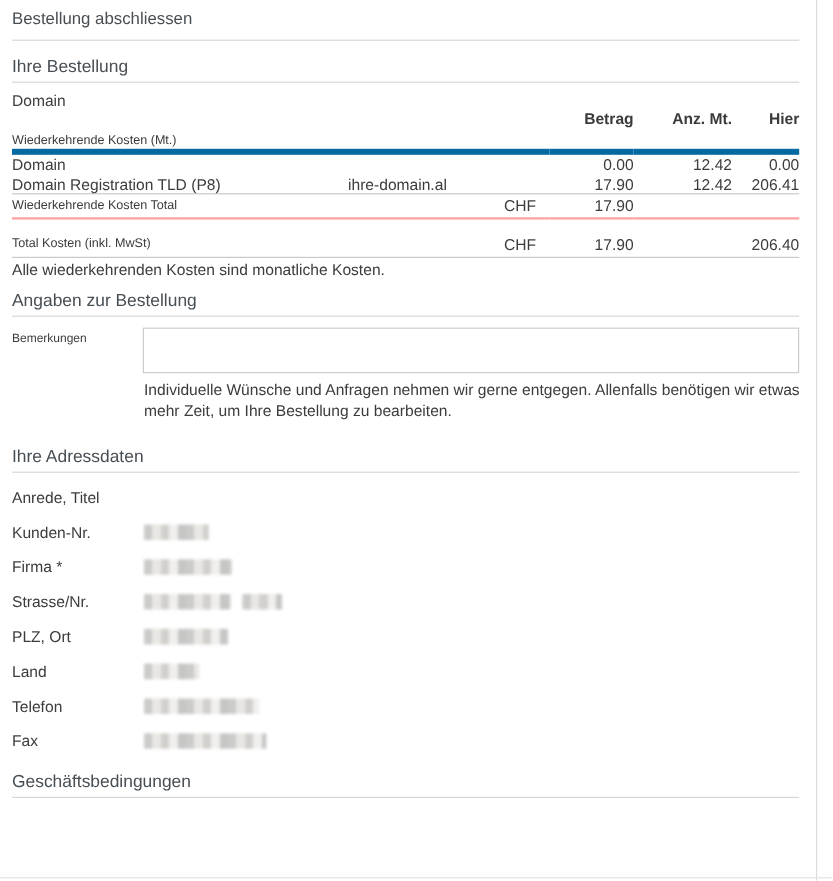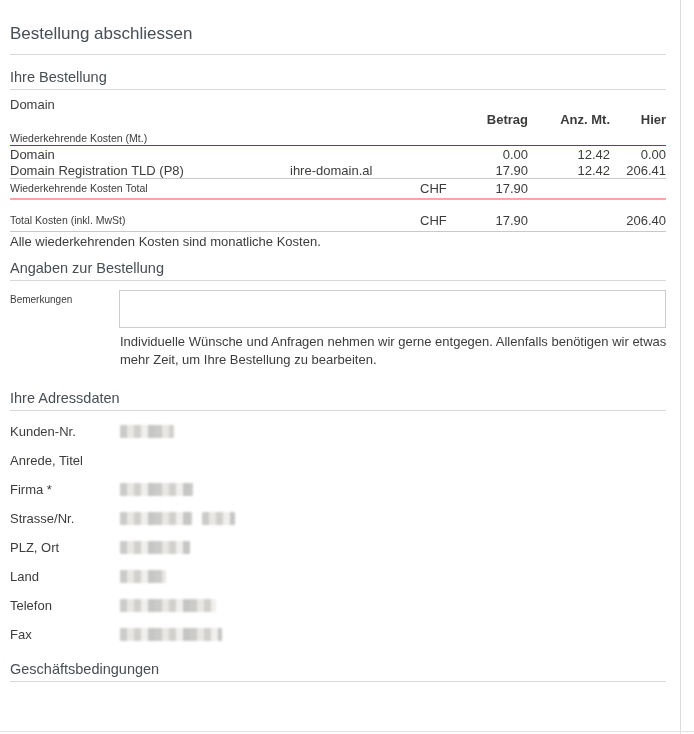--- a/index.html
+++ b/index.html
@@ -4,35 +4,35 @@
 <style>
   html,body{margin:0;padding:0;background:#fff;}
   body{
     width:694px;height:734px;position:relative;overflow:hidden;
     font-family:"Liberation Sans","DejaVu Sans",sans-serif;
     color:#3c3c3b;font-size:13px;
   }
   .vline{position:absolute;left:680px;top:0;width:1px;height:734px;background:#dcdcdc;}
   .hline-bottom{position:absolute;left:0;top:731px;width:694px;height:1px;background:#e3e3e3;}
   .content{position:relative;padding-left:10px;width:656px;}
-  .page-title{padding-top:24px;font-size:17px;color:#474e54;font-weight:400;}
+  .page-title{padding-top:7px;font-size:14px;color:#474e54;font-weight:400;}
   .rule{border:none;border-top:1px solid #d8d8d8;margin:0;height:0;}
   .rule-title{margin-top:10px;}
   .section-h{font-size:14.5px;color:#474e54;font-weight:400;}
   .sh-bestellung{margin-top:14px;}
   .sh-rule{margin-top:4px;}
 
   
   table.order{border-collapse:collapse;width:656px;margin-top:7px;table-layout:fixed;}
   table.order td{padding:0;vertical-align:bottom;font-size:13px;line-height:15px;}
   col.c-label{width:280px;}col.c-domain{width:130px;}col.c-chf{width:38px;}
   col.c-betrag{width:70px;}col.c-anz{width:82px;}col.c-total{width:56px;}
   td.num{text-align:right;}
   td.hdr{font-weight:bold;text-align:right;color:#3b3b3a;padding-bottom:13px;}
-  tr.subhead td{font-size:10.5px;line-height:13px;border-bottom:1px solid #0369a1;padding-top:5px;}
+  tr.subhead td{font-size:10.5px;line-height:13px;border-bottom:5px solid #0369a1;padding-top:5px;}
   td.tiny{font-size:9.5px;line-height:14px;color:#3c3c3b;}
   tr.itemrow td{padding-top:1px;}
   tr.subtotal td{font-size:10.5px;border-top:1px solid #c9c9c9;border-bottom:2px solid #fca5a5;padding:2px 0 2px 0;}
   tr.subtotal td.normal, tr.grandtotal td.normal{font-size:13px;}
   tr.spacer td{height:11px;border:none;}
   tr.grandtotal td{font-size:10.5px;border-bottom:1px solid #c9c9c9;padding:2px 0 3px 0;}
   .order-note{margin-top:2px;font-size:13px;}
 
   
   .sh-angaben{margin-top:11px;}
@@ -143,28 +143,28 @@
     <div class="remarks-label">Bemerkungen</div>
     <textarea class="remarks-input" aria-label="Bemerkungen" style=""></textarea>
   </div>
   <div class="remarks-help">Individuelle Wünsche und Anfragen nehmen wir gerne entgegen. Allenfalls benötigen wir etwas mehr Zeit, um Ihre Bestellung zu bearbeiten.</div>
 
   <div class="section-h sh-adress">Ihre Adressdaten</div>
   <hr class="rule sh-rule">
 
   <div class="addr-rows">
     <div class="addr-row">
-      <div class="addr-label">Kunden-Nr.</div>
-      <div class="addr-value">
-          <div class="redact" style="width:54px"></div>
-        </div>
-    </div>
-    <div class="addr-row">
       <div class="addr-label">Anrede, Titel</div>
       <div class="addr-value"></div>
+    </div>
+    <div class="addr-row">
+      <div class="addr-label">Kunden-Nr.</div>
+      <div class="addr-value">
+          <div class="redact" style="width:54px"></div>
+        </div>
     </div>
     <div class="addr-row">
       <div class="addr-label">Firma *</div>
       <div class="addr-value">
           <div class="redact" style="width:73px"></div>
         </div>
     </div>
     <div class="addr-row">
       <div class="addr-label">Strasse/Nr.</div>
       <div class="addr-value">

